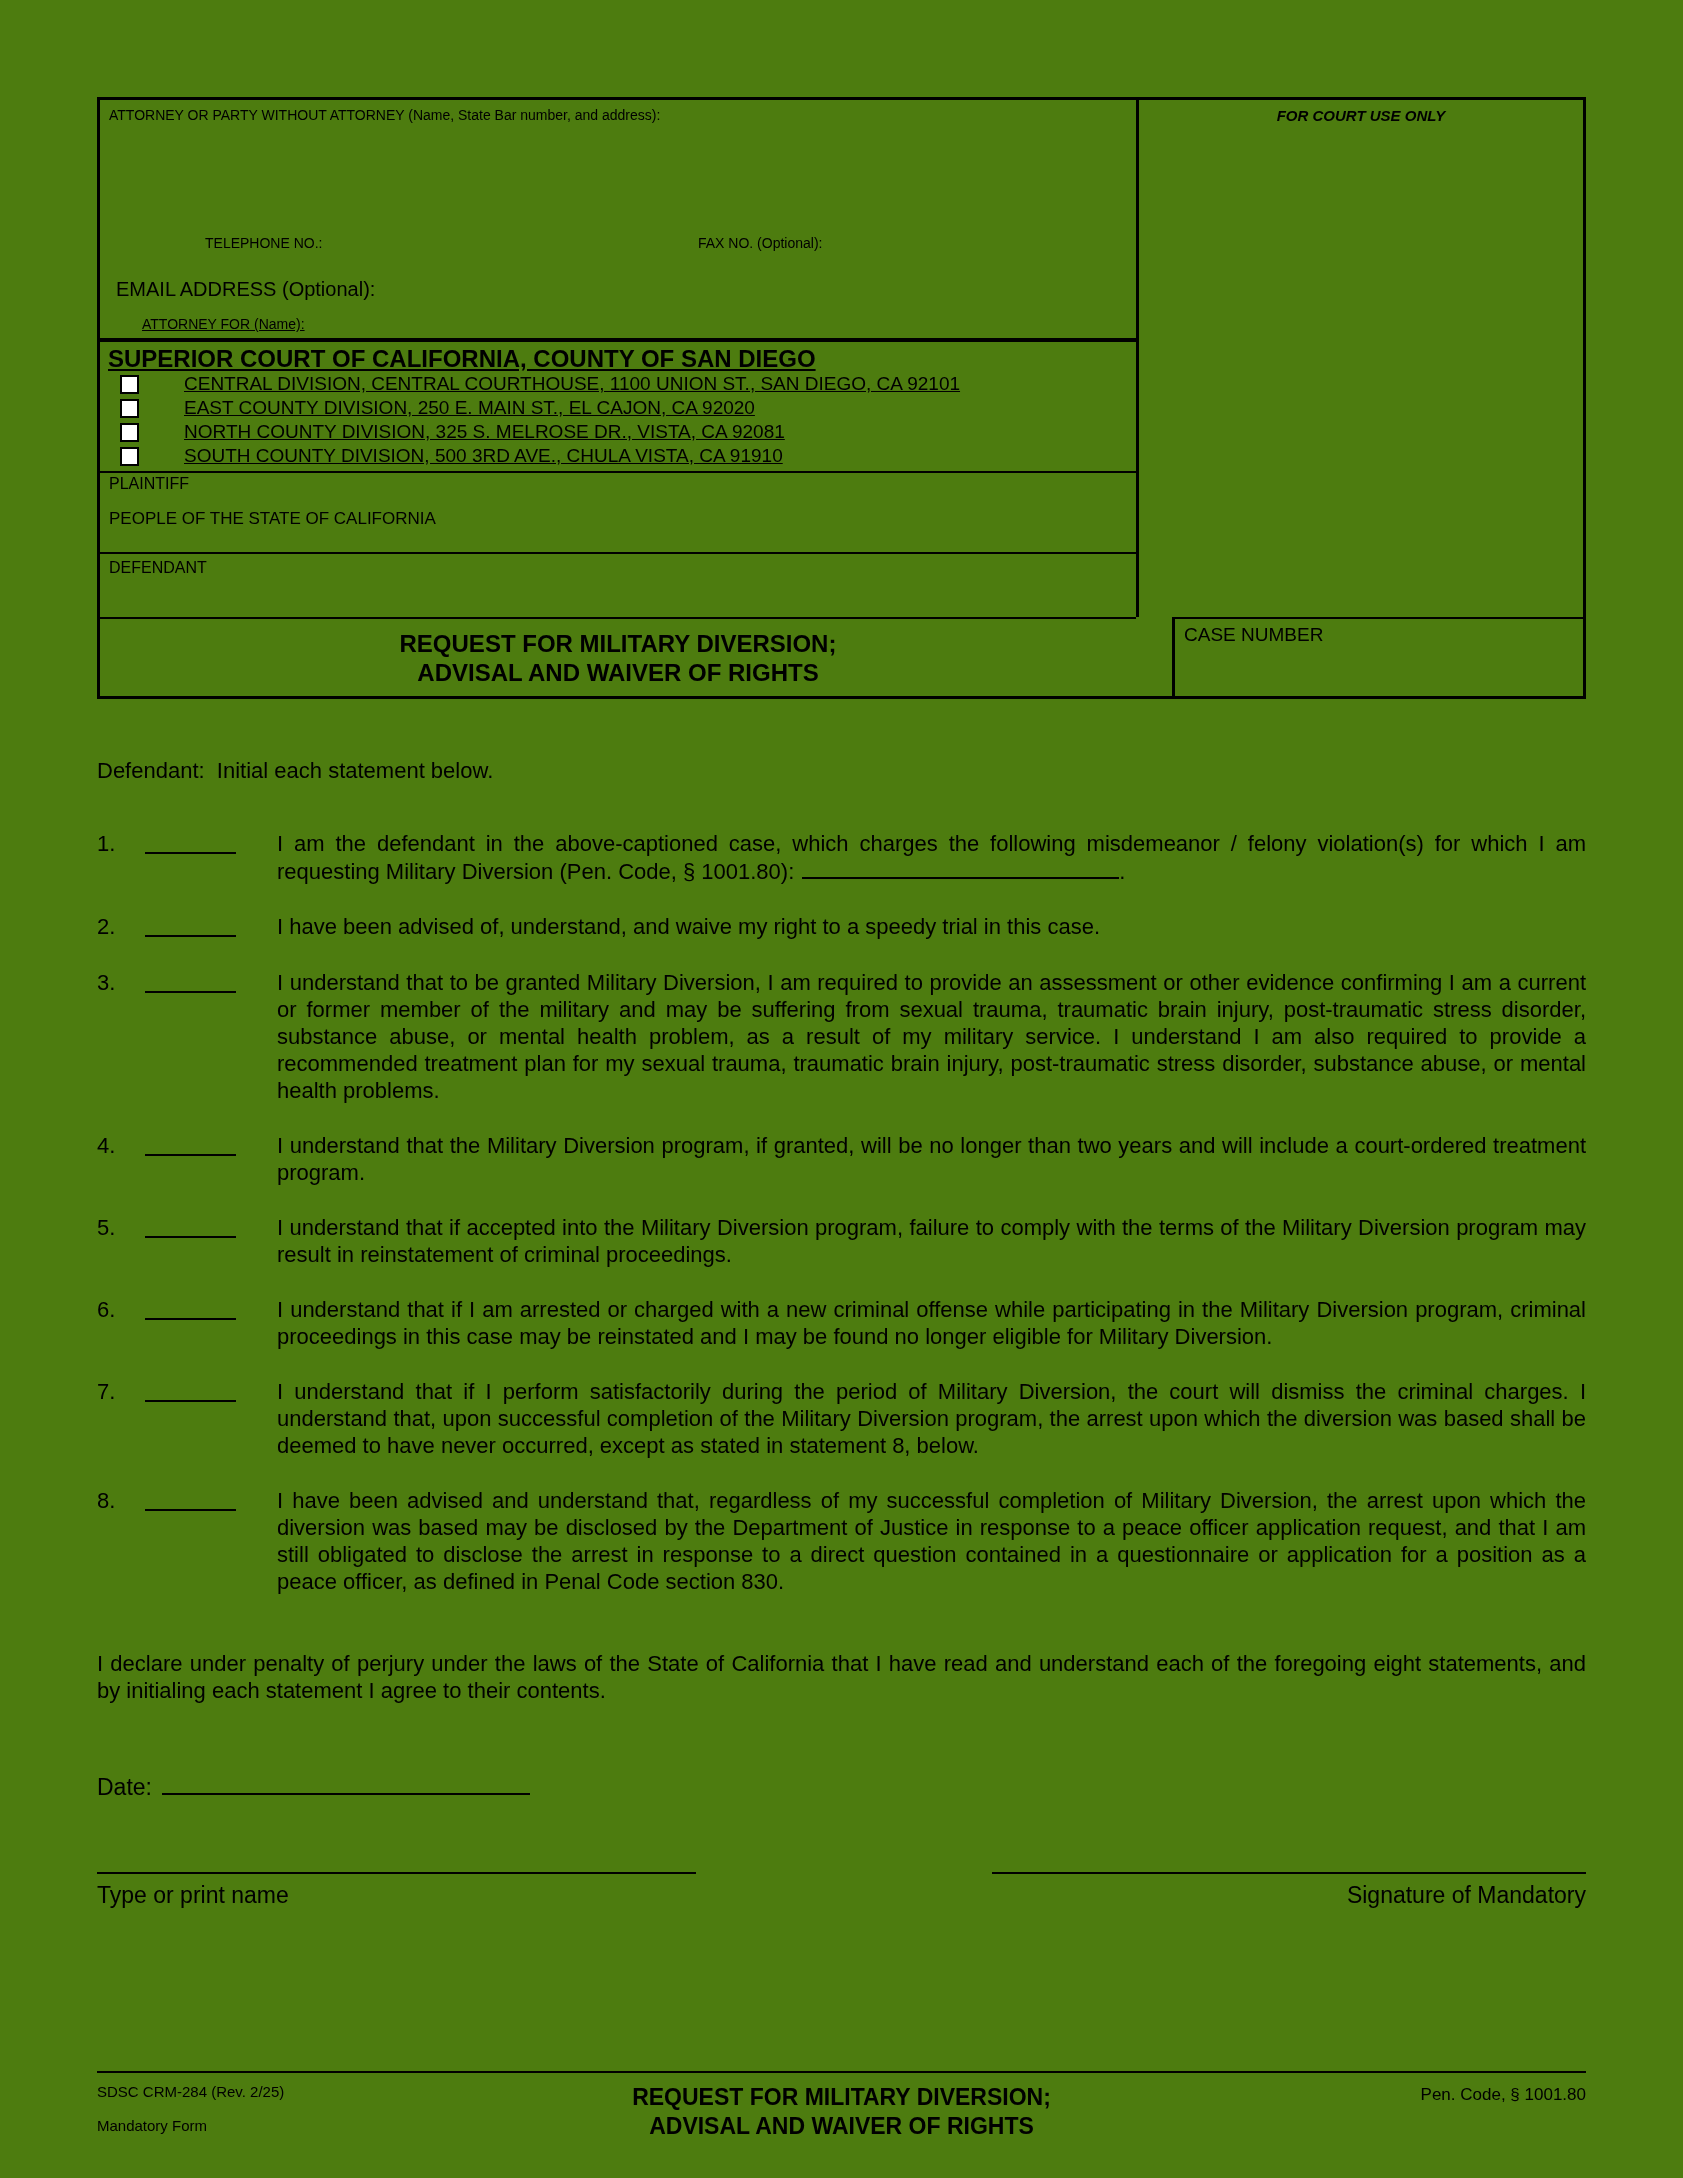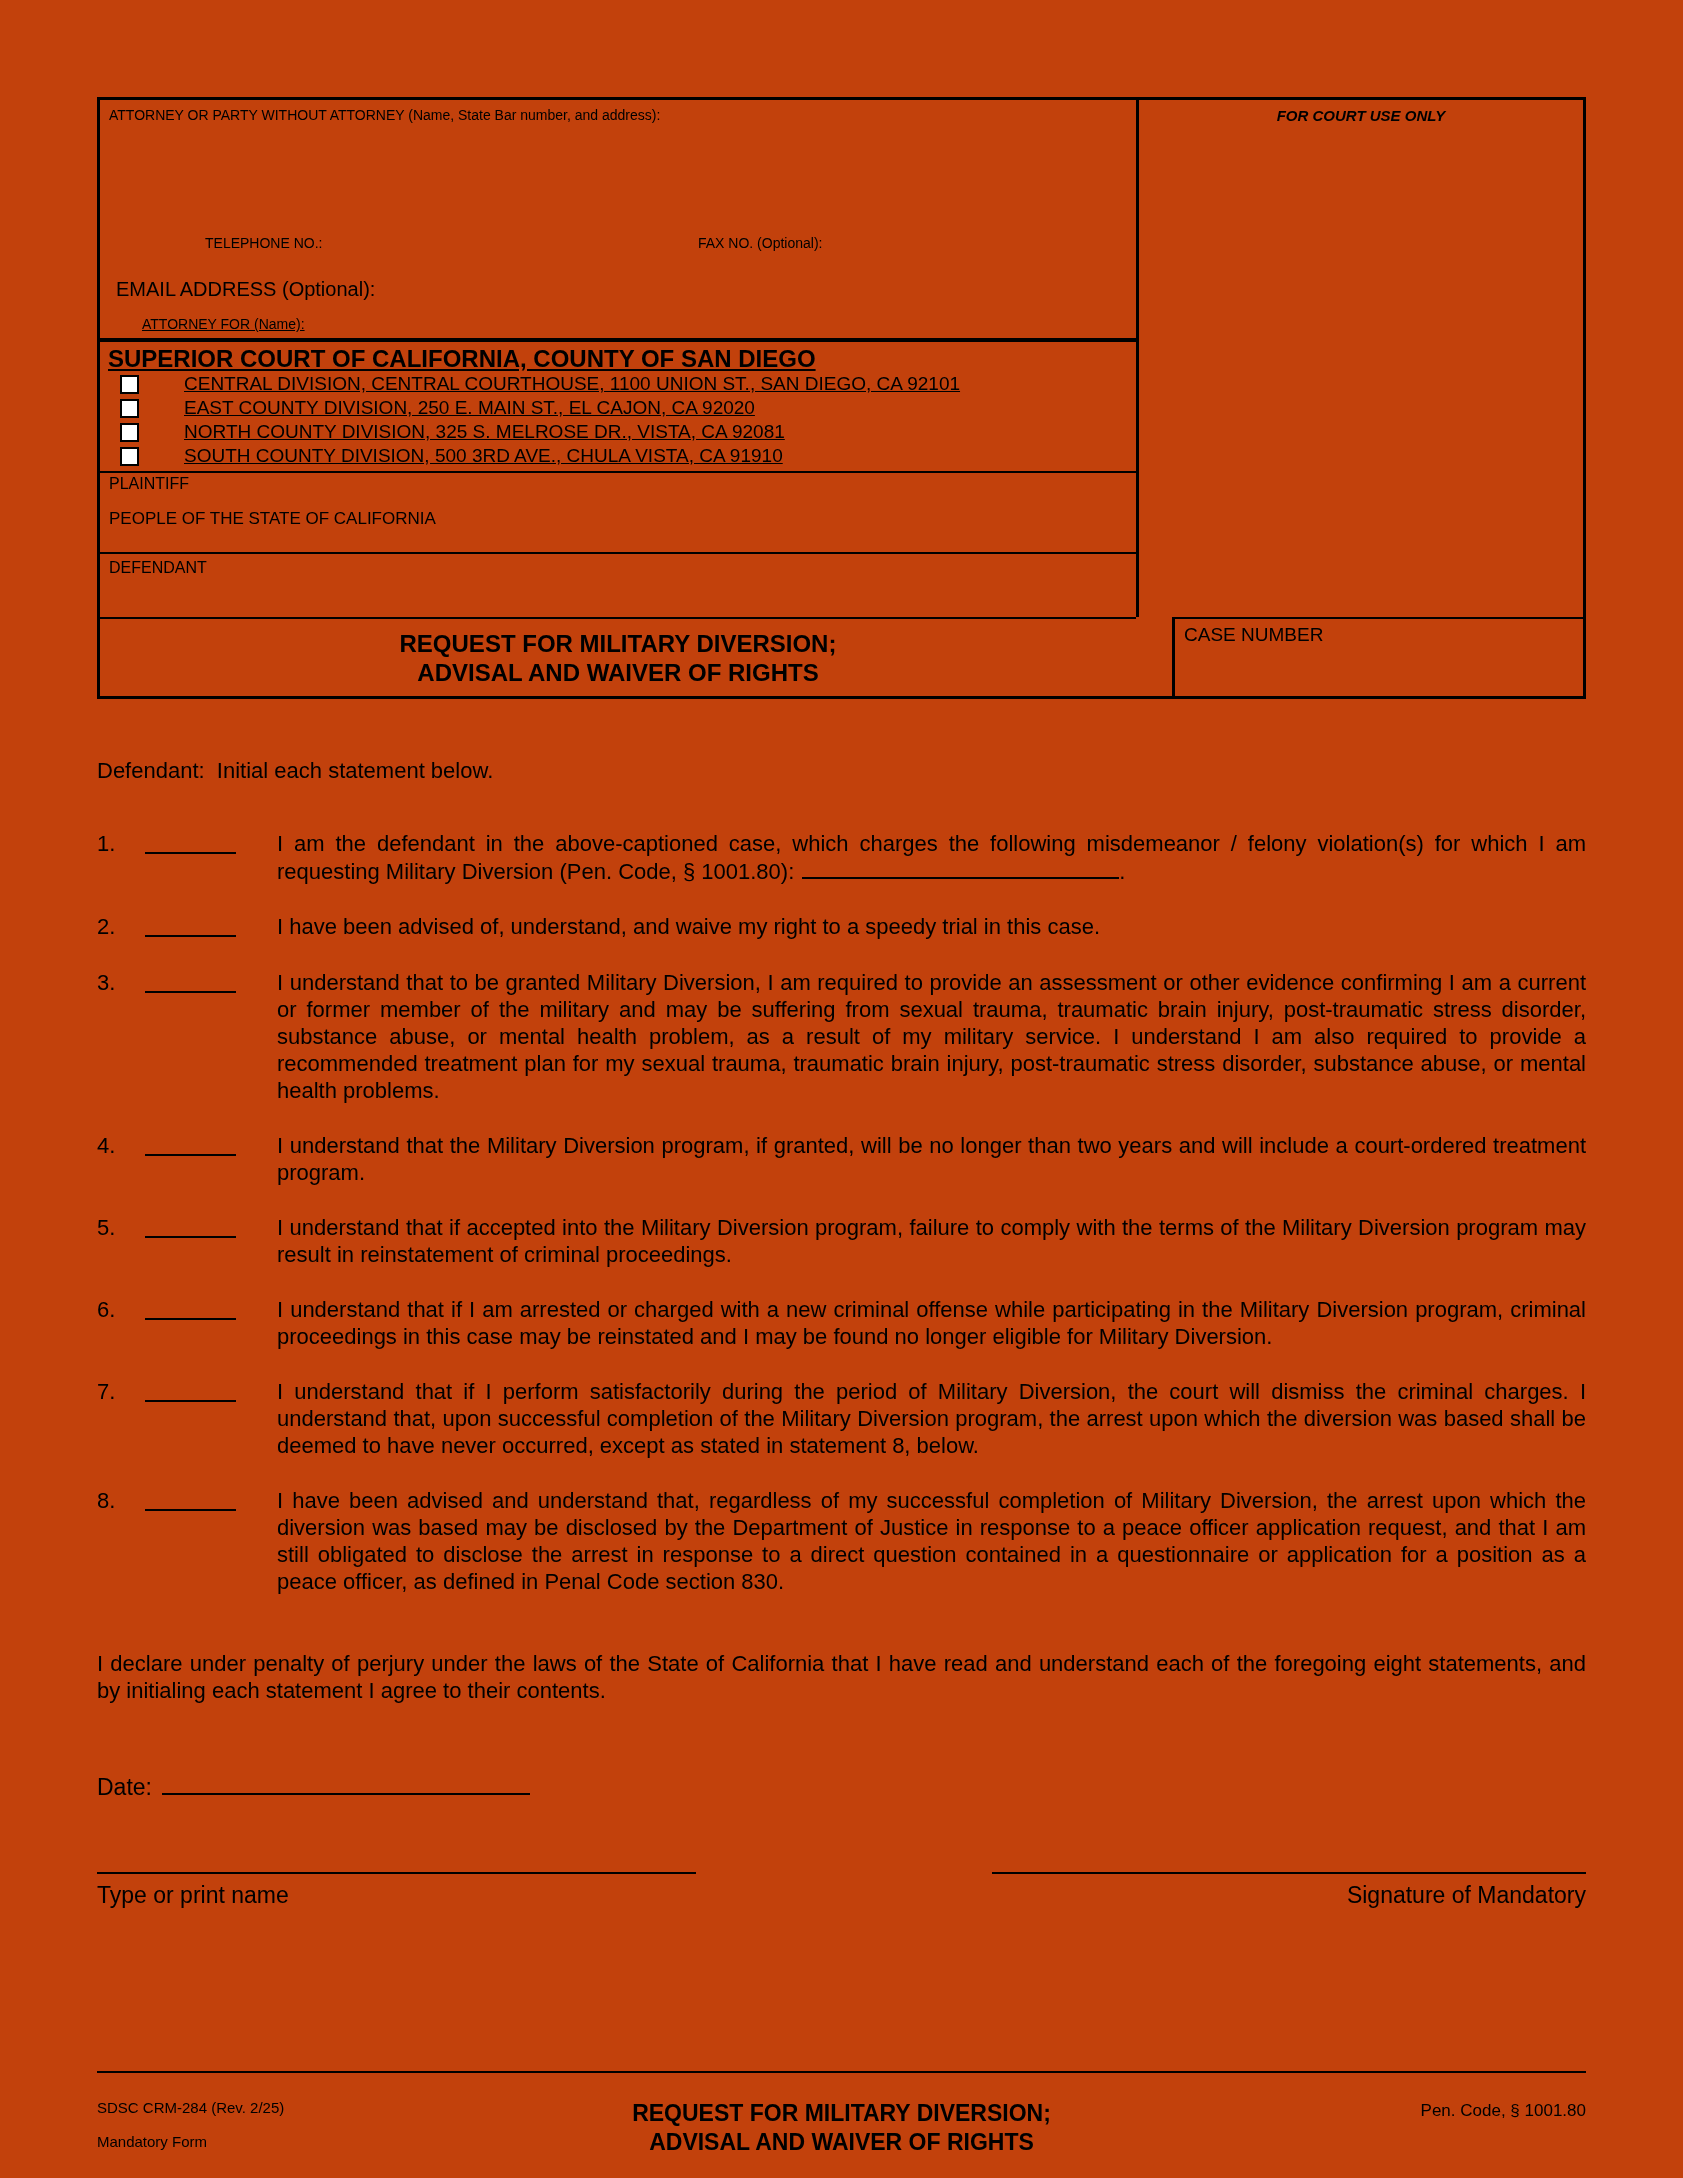--- a/index.html
+++ b/index.html
@@ -1,20 +1,20 @@
 <!DOCTYPE html>
 <html><head>
 <meta charset="utf-8">
 <style>
   html, body { margin: 0; padding: 0; background: #ffffff; }
   body { font-family: "Liberation Sans", sans-serif; color: #000; }
   .page {
     position: relative;
     width: 1683px; height: 2178px;
-    background: #c2410c;
+    background: #4d7c0f;
     padding: 97px;
     box-sizing: border-box;
     overflow: hidden;
   }
 
   
   .header-box {
     border: 3px solid #000;
     display: grid;
     grid-template-columns: 1fr 447px;
@@ -94,21 +94,21 @@
   .sig-row { margin-top: 71px; display: flex; justify-content: space-between; }
   .sig-col-left { width: 599px; }
   .sig-col-right { width: 594px; }
   .sig-line { height: 0; border-bottom: 2px solid #000; }
   .sig-label { font-size: 23px; margin-top: 8px; }
   .sig-label.right { text-align: right; }
 
   
   .footer {
     position: absolute; top: 2071px; left: 97px; width: 1489px;
-    border-top: 2px solid #000; padding-top: 26px;
+    border-top: 2px solid #000; padding-top: 10px;
     display: flex; align-items: flex-start;
   }
   .footer-left { width: 307px; font-size: 15px; }
   .footer-left .mandatory { margin-top: 17px; }
   .footer-center { flex: 1; text-align: center; font-weight: bold; font-size: 23px; line-height: 29px; }
   .footer-right { width: 307px; text-align: right; font-size: 17px; padding-top: 2px; }
 </style>
 </head>
 <body>
 

